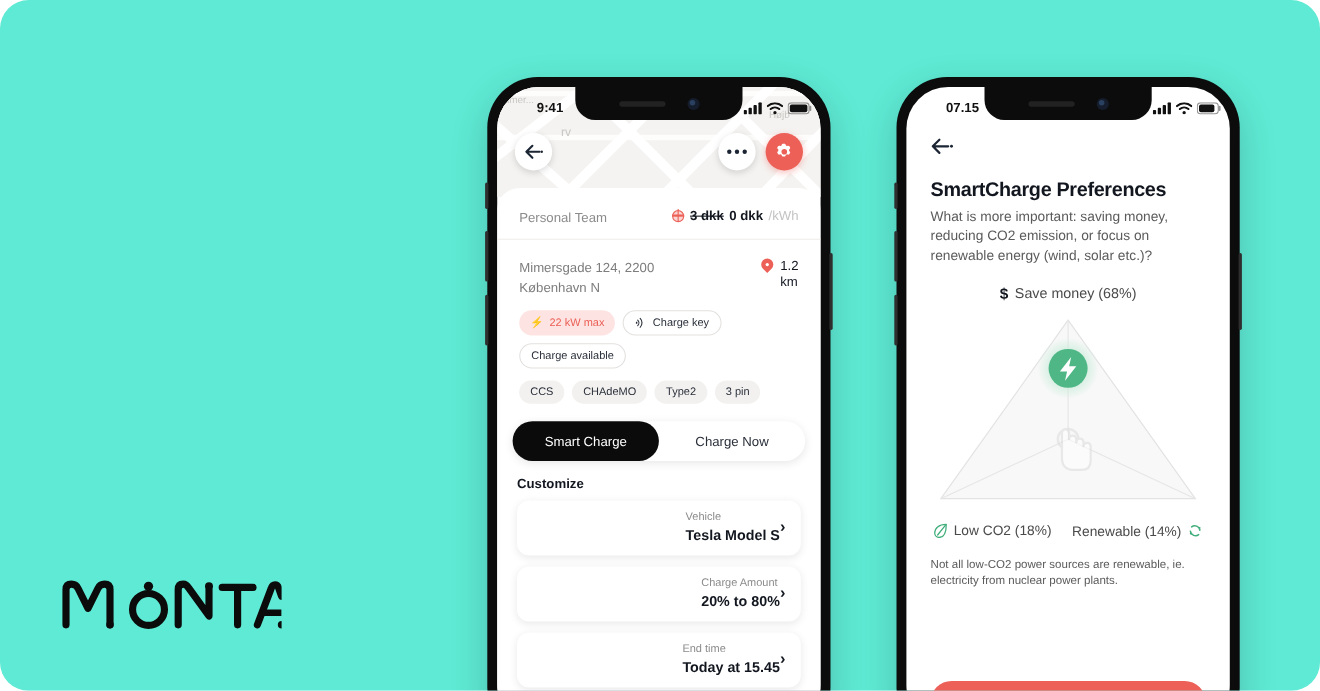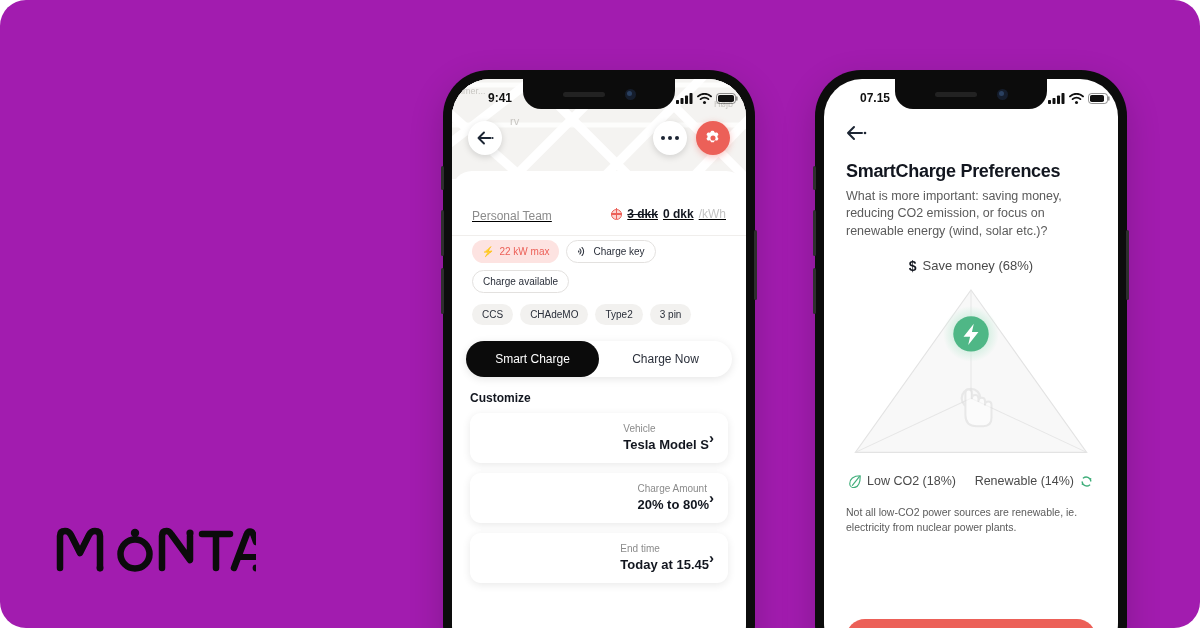--- a/index.html
+++ b/index.html
@@ -5,21 +5,21 @@
   * { box-sizing: border-box; margin: 0; padding: 0; }
   html, body {
     width: 1200px; height: 628px;
     font-family: "Liberation Sans", sans-serif;
     background: #ffffff;
     overflow: hidden;
   }
   .stage {
     position: relative;
     width: 1200px; height: 628px;
-    background: #a21caf;
+    background: #5eead4;
     border-radius: 26px;
     overflow: hidden;
   }
 
   
   .logo {
     position: absolute;
     left: 56px; top: 524px;
     display: flex; align-items: flex-end; gap: 3px;
   }
@@ -178,21 +178,21 @@
     margin-top: 18px; text-align: center;
     font-size: 13px; color: #4a4a4a;
     display: flex; align-items: center; justify-content: center; gap: 6px;
   }
   .tri-top b { font-size: 14px; color: #12161f; }
   .tri-box { position: relative; width: 100%; height: 196px; margin-top: 2px; }
   .tri-bottom {
     display: flex; justify-content: space-between; align-items: center;
     font-size: 12.5px; color: #4a4a4a; margin-top: 2px; padding: 0 2px;
   }
-  .tri-bottom span { display: flex; align-items: center; gap: 5px; }
+  .tri-bottom span { display: flex; align-items: flex-end; gap: 5px; }
   .note2 { margin-top: 16px; font-size: 10.5px; color: #5b5b5b; line-height: 1.45; }
   .submit {
     position: absolute; left: 22px; right: 22px; bottom: 50px;
     height: 38px; border-radius: 19px; background: #ec6058;
     color: #fff; font-size: 13px; font-weight: bold;
     display: flex; align-items: center; justify-content: center;
     border: none; cursor: pointer;
     font-family: "Liberation Sans", sans-serif;
   }
 </style>
@@ -241,21 +241,21 @@
             <path d="M60 -20 L200 120"></path>
             <path d="M170 -25 L300 105"></path>
           </g>
           <g stroke="#ffffff" stroke-width="5" fill="none" opacity="0.8">
             <path d="M-10 46 L310 46"></path>
             <path d="M-10 6 L310 6"></path>
           </g>
         </svg>
         <div class="maplabel" style="left:6px;top:7px;">nmer...</div>
         <div class="maplabel" style="left:58px;top:36px;font-size:11px;">rv</div>
-        <div class="maplabel" style="left:262px;top:20px;">Højb</div>
+        <div class="maplabel" style="left:247px;top:20px;">Højb</div>
       </div>
 
       <div class="notch">
         <div class="speaker"></div>
         <div class="cam"></div>
       </div>
       <div class="statusbar">
         <div>9:41</div>
         <div class="sb-right">
           <svg width="17" height="11" viewBox="0 0 17 11">
@@ -297,31 +297,44 @@
               <path fill="#fff" d="M12 2.2c.8 0 1.5.5 1.7 1.3l.2.9c.5.2 1 .4 1.4.7l.9-.4c.7-.3 1.6-.1 2 .6l.7 1.2c.4.7.3 1.6-.4 2l-.7.6c.1.3.1.6.1.9s0 .6-.1.9l.7.6c.7.4.8 1.3.4 2l-.7 1.2c-.4.7-1.3.9-2 .6l-.9-.4c-.4.3-.9.5-1.4.7l-.2.9c-.2.8-.9 1.3-1.7 1.3h-1.4c-.8 0-1.5-.5-1.7-1.3l-.2-.9c-.5-.2-1-.4-1.4-.7l-.9.4c-.7.3-1.6.1-2-.6l-.7-1.2c-.4-.7-.3-1.6.4-2l.7-.6c-.1-.3-.1-.6-.1-.9s0-.6.1-.9l-.7-.6c-.7-.4-.8-1.3-.4-2l.7-1.2c.4-.7 1.3-.9 2-.6l.9.4c.4-.3.9-.5 1.4-.7l.2-.9c.2-.8.9-1.3 1.7-1.3z"></path>
               <circle cx="12" cy="12" r="3.4" fill="#ec6058"></circle>
             </svg>
           </div>
         </div>
       </div>
 
       <div class="sheet">
 
         <div class="row1">
-          <div class="r1-line" style="margin-top:18px;text-decoration:underline;">
+          <div class="r1-line" style="margin-top:0;">
             <div class="team">Personal Team</div>
             <div class="price">
               <span class="pin"></span>
               <span class="old">3 dkk</span>
               <span class="new">0 dkk</span>
               <span class="unit">/kWh</span>
             </div>
           </div>
         </div>
 
+        <div class="row2">
+          <div class="addr">
+            <div>Mimersgade 124, 2200</div>
+            <div>København N</div>
+          </div>
+          <div class="dist">
+            <span class="mappin"></span>
+            <span class="num">
+              <span>1.2</span><br>
+              <span>km</span>
+            </span>
+          </div>
+        </div>
 
         <div class="chips">
           <div class="chip pinkish">
             <span class="bolt">⚡</span>
             <span>22 kW max</span>
           </div>
           <div class="chip outline">
             <svg width="11" height="11" viewBox="0 0 12 12">
               <path d="M3 3.2 A4 4 0 0 1 3 8.8" stroke="#2a2f3a" stroke-width="1.1" fill="none" stroke-linecap="round"></path>
               <path d="M5.4 1.6 A6.2 6.2 0 0 1 5.4 10.4" stroke="#2a2f3a" stroke-width="1.1" fill="none" stroke-linecap="round"></path>

